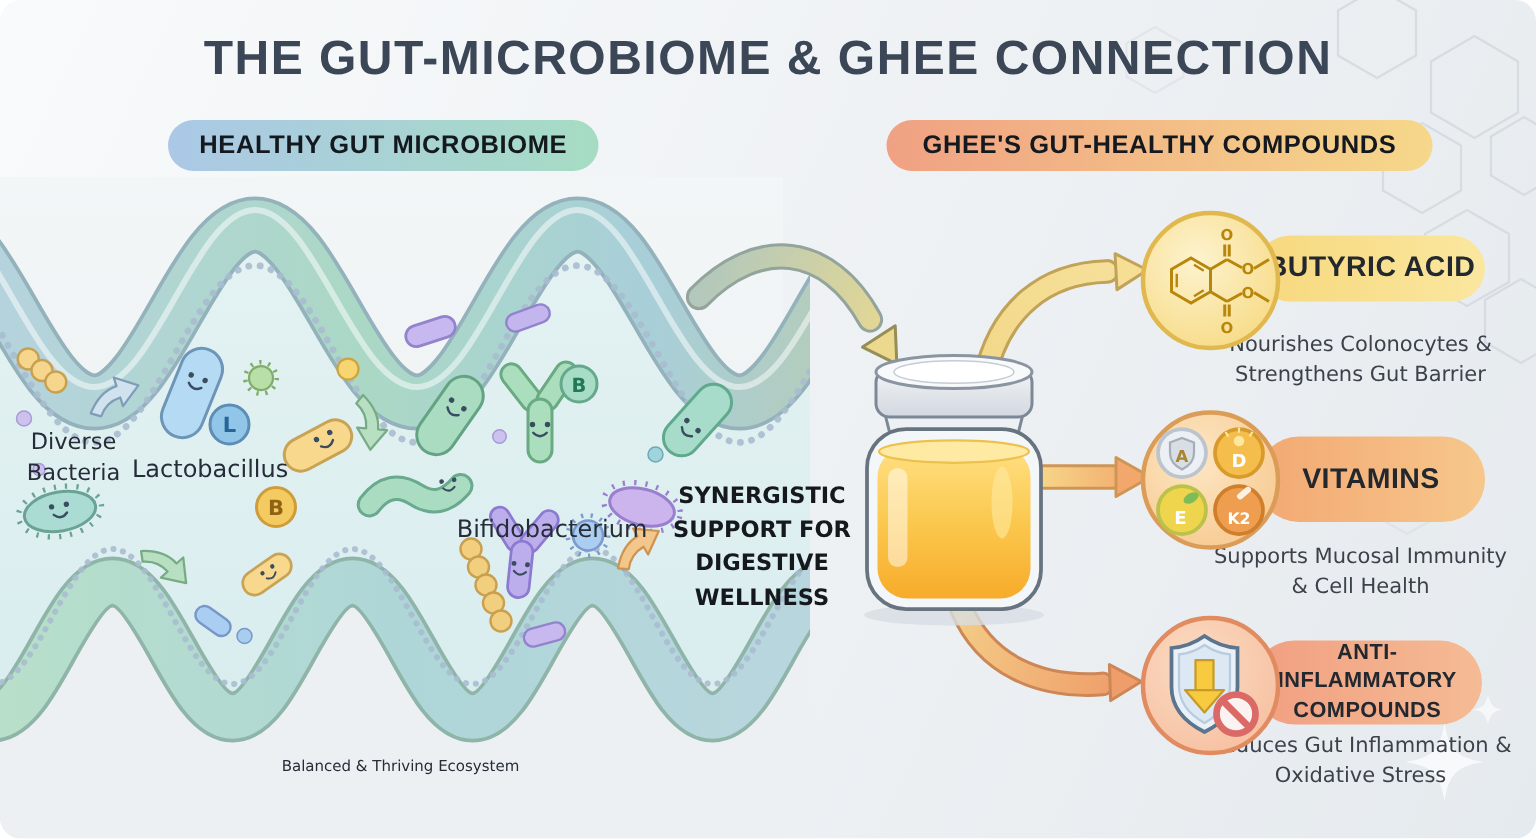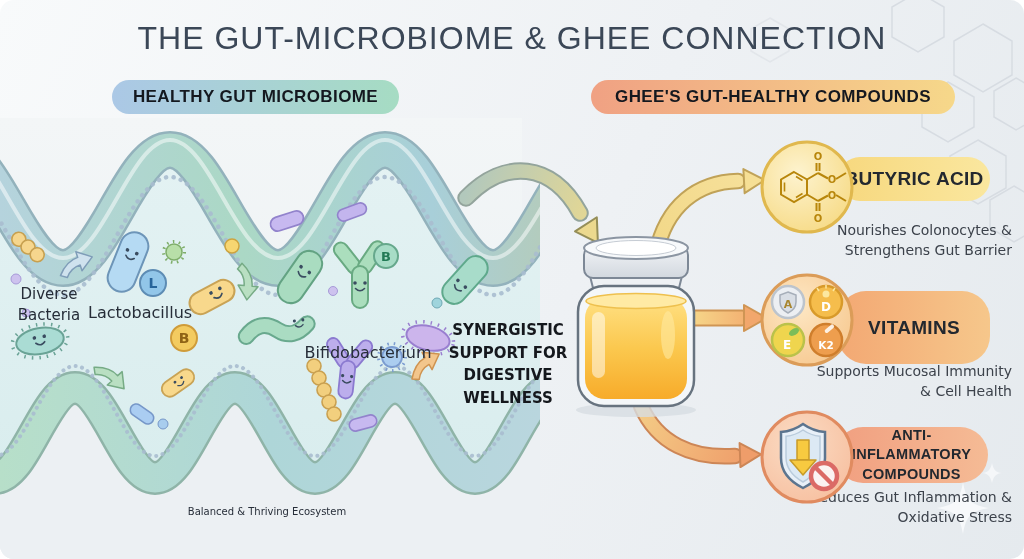--- a/index.html
+++ b/index.html
@@ -2,21 +2,21 @@
 <html><head>
 <meta charset="utf-8">
 <style>
   html,body{margin:0;padding:0;background:#ffffff;}
   #page{position:relative;width:1024px;height:559px;overflow:hidden;border-radius:14px;
         background:linear-gradient(115deg,#f8fafb 0%,#eef1f4 55%,#e5eaee 100%);
         font-family:"Liberation Sans",sans-serif;}
   #left-bg{position:absolute;left:0;top:118px;width:522px;height:441px;z-index:1;
         background:linear-gradient(180deg,#f3f6f7 0%,#e9eff2 100%);}
   #title{position:absolute;left:0;top:20px;width:1024px;text-align:center;z-index:4;
-        font-size:32px;font-weight:400;letter-spacing:1px;color:#3b4757;}
+        font-size:32px;font-weight:700;letter-spacing:1px;color:#3b4757;}
   .header-pill{position:absolute;height:34px;border-radius:17px;display:flex;align-items:center;
         justify-content:center;font-weight:700;font-size:17px;color:#14181f;letter-spacing:.4px;z-index:4;}
   #pill-left{left:112px;top:80px;width:287px;background:linear-gradient(90deg,#abc8e6,#a6dcc3);}
   #pill-right{left:591px;top:80px;width:364px;background:linear-gradient(90deg,#f0a183,#f6d88a);}
   .illus-label{position:absolute;z-index:3;color:#262d38;font-family:"DejaVu Sans",sans-serif;}
   #lbl-diverse{left:8px;top:284px;width:82px;text-align:center;font-size:15px;line-height:1.4;}
   #lbl-lacto{left:88px;top:303px;width:120px;font-size:16px;}
   #lbl-bifido{left:298px;top:305px;width:140px;text-align:center;font-size:16px;margin-top:38px;}
   #lbl-eco{left:142px;top:506px;width:250px;text-align:center;font-size:10px;}
   #synergy{position:absolute;left:446px;top:281px;width:124px;z-index:3;text-align:center;
@@ -24,25 +24,25 @@
   svg{display:block;}
   #gut-svg{position:absolute;left:0;top:0;z-index:2;pointer-events:none;}
   #jar-svg{position:absolute;left:540px;top:215px;z-index:5;pointer-events:none;}
   #overlay-svg{position:absolute;left:0;top:0;z-index:3;pointer-events:none;}
   .item-circle{position:absolute;z-index:5;pointer-events:none;}
   #icon0{left:758px;top:138px;} #icon1{left:758px;top:271px;} #icon2{left:758px;top:408px;}
   .item-pill{position:absolute;display:flex;flex-direction:column;align-items:center;justify-content:center;
         font-weight:800;color:#23282f;text-align:center;z-index:4;letter-spacing:.3px;}
   #ipill0{left:838px;top:157px;width:152px;height:44px;border-radius:22px;font-size:19px;
         background:linear-gradient(90deg,#f7d87e,#fae79f);}
-  #ipill1{left:838px;top:291px;width:152px;height:73px;border-radius:28px;font-size:19px;line-height:1.25;
+  #ipill1{left:838px;top:291px;width:152px;height:57px;border-radius:28px;font-size:19px;line-height:1.25;
         background:linear-gradient(90deg,#f3a873,#f6c78b);}
   #ipill2{left:835px;top:427px;width:153px;height:56px;border-radius:28px;font-size:14.5px;line-height:1.35;
         background:linear-gradient(90deg,#f19f80,#f5bb95);}
-  .caption{position:absolute;z-index:4;width:210px;text-align:right;font-size:14px;color:#3c424b;
+  .caption{position:absolute;z-index:4;width:210px;text-align:center;font-size:14px;color:#3c424b;
         line-height:1.4;font-family:"DejaVu Sans",sans-serif;}
   #cap0{left:802px;top:221px;} #cap1{left:802px;top:362px;} #cap2{left:802px;top:488px;}
   .pline{display:block;}
 </style>
 </head>
 <body>
 
 <div id="page">
 
   <div id="left-bg"></div>

